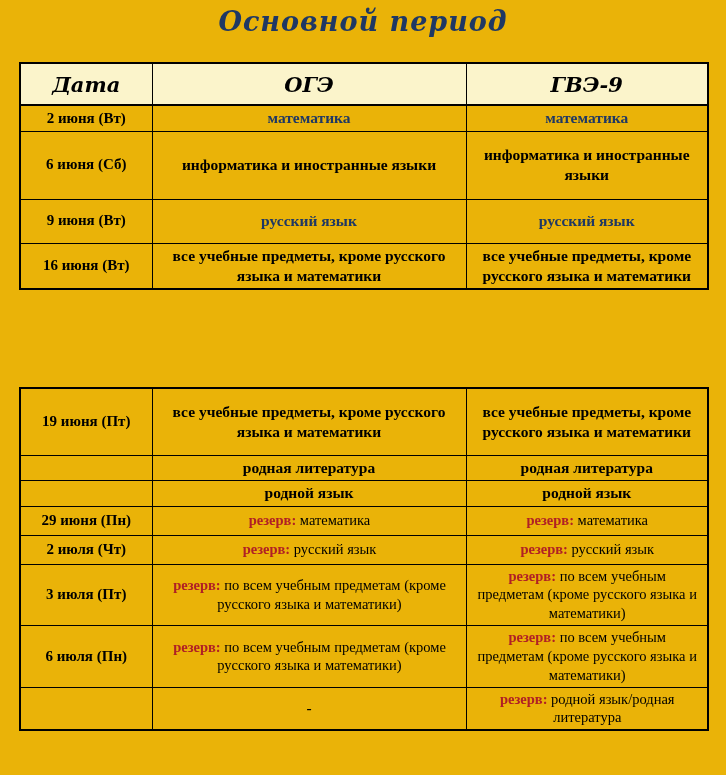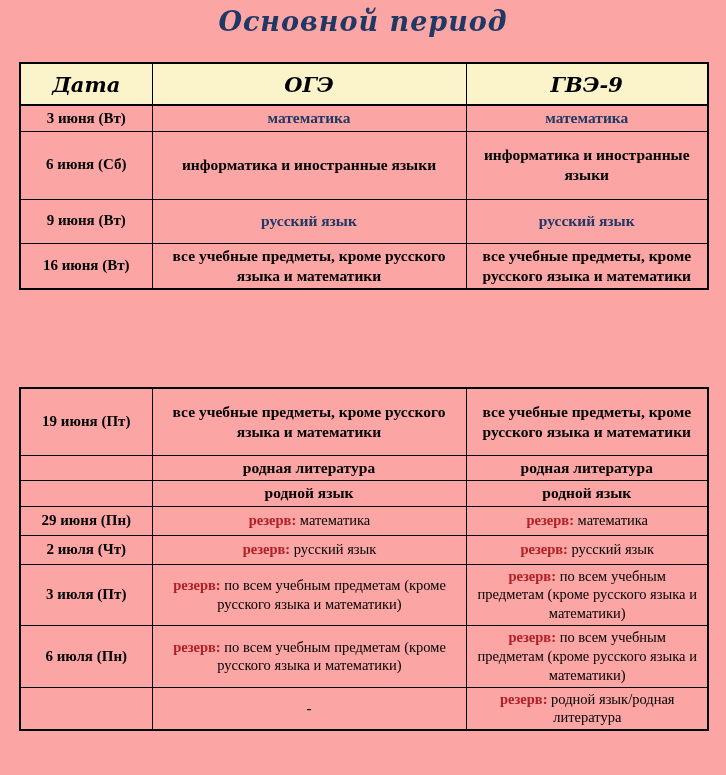--- a/index.html
+++ b/index.html
@@ -1,20 +1,20 @@
 <!DOCTYPE html>
 <html style="--title-blue: #1F3864; --subject-blue: #1F3864; --reserve-red: #B02025; --header-bg: #FBF4CB; --border: #000000;"><head>
 <meta charset="utf-8">
 <style>
   html,body{margin:0;padding:0;background:#ffffff;}
   .page{
     position:relative;
     width:726px;
     height:775px;
-    background:#fca5a5;
+    background:#eab308;
     overflow:hidden;
     font-family:"Liberation Serif", serif;
   }
   .title{
     margin:4px auto 0 auto;
     text-align:center;
     font-family:"DejaVu Serif", serif;
     font-style:italic;
     font-weight:bold;
     font-size:27px;
@@ -94,21 +94,21 @@
     </colgroup>
     <thead>
         <tr>
           <th>Дата</th>
           <th>ОГЭ</th>
           <th>ГВЭ-9</th>
         </tr>
       </thead>
     <tbody>
         <tr>
-          <td class="date">3 июня (Вт)</td>
+          <td class="date">2 июня (Вт)</td>
           <td class="blue">математика</td>
           <td class="blue">математика</td>
         </tr>
         <tr>
           <td class="date">6 июня (Сб)</td>
           <td>информатика и иностранные языки</td>
           <td>информатика и иностранные языки</td>
         </tr>
         <tr>
           <td class="date">9 июня (Вт)</td>

